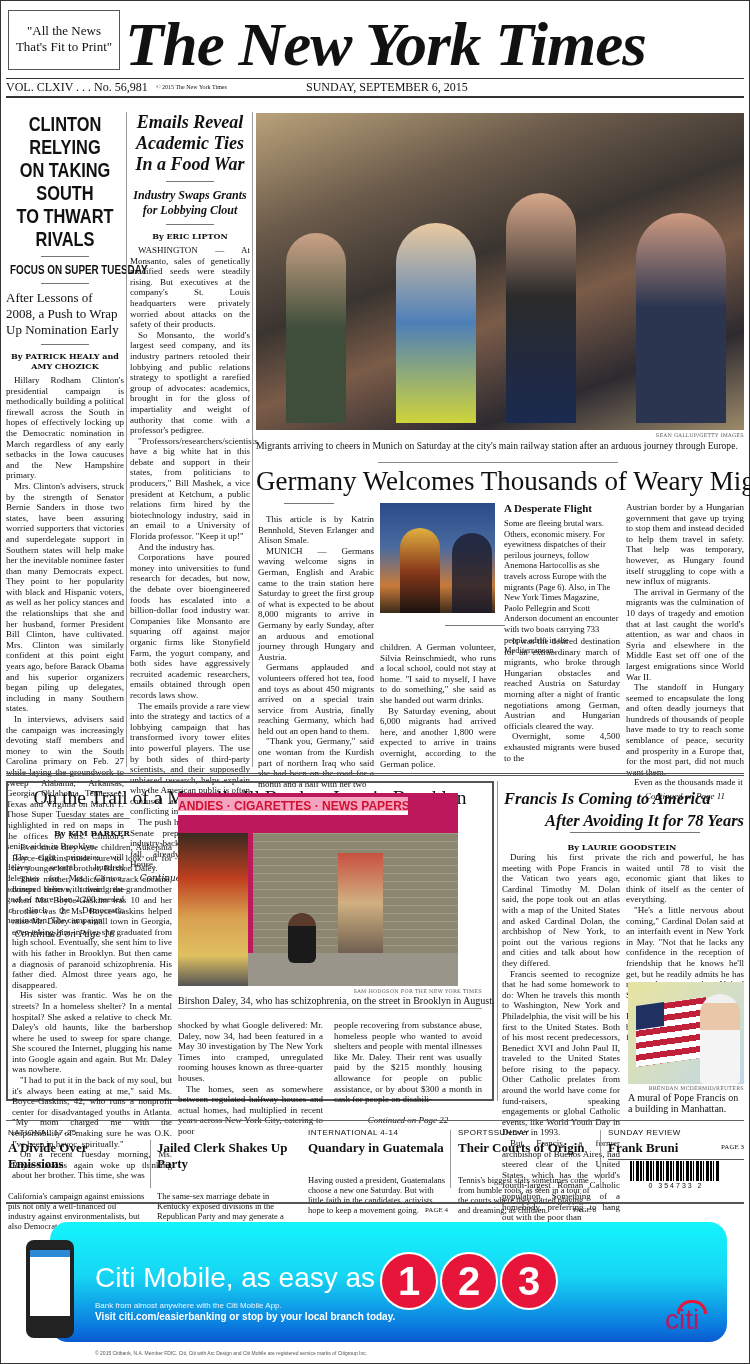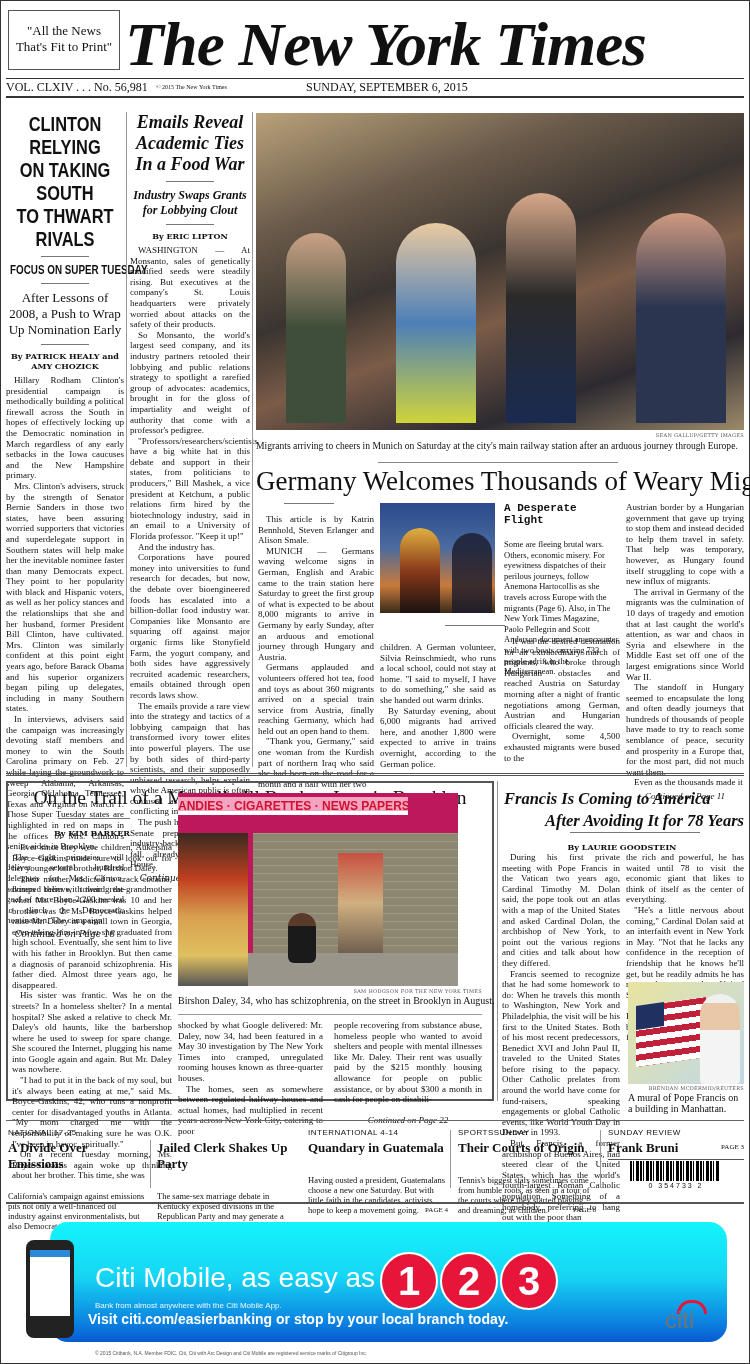--- a/index.html
+++ b/index.html
@@ -51,21 +51,21 @@
 
 <div class="abs" style="left:6px;top:112px;width:118px">
   <div class="h-clinton" style="width:150px;margin-left:-16px">
     <div>CLINTON RELYING</div>
     <div>ON TAKING SOUTH</div>
     <div>TO THWART RIVALS</div>
   </div>
   <div class="shortrule" style="width:48px"></div>
   <div style="font-family:'Liberation Sans',sans-serif;font-weight:bold;font-size:12px;text-align:center;transform:scaleX(.82);white-space:nowrap;margin-left:-8px;width:134px">FOCUS ON SUPER TUESDAY</div>
   <div class="shortrule" style="width:48px"></div>
-  <div style="font-family:'Liberation Serif',serif;font-size:13px;line-height:16px;text-align:center">After Lessons of 2008, a Push to Wrap Up Nomination Early</div>
+  <div style="font-family:'Liberation Serif',serif;font-size:13px;line-height:16px;">After Lessons of 2008, a Push to Wrap Up Nomination Early</div>
   <div class="shortrule" style="width:48px"></div>
   <div class="byline">By PATRICK HEALY and AMY CHOZICK</div>
   <div class="col">
     <p>Hillary Rodham Clinton's presidential campaign is methodically building a political firewall across the South in hopes of effectively locking up the Democratic nomination in March regardless of any early setbacks in the Iowa caucuses and the New Hampshire primary.</p>
     <p>Mrs. Clinton's advisers, struck by the strength of Senator Bernie Sanders in those two states, have been assuring worried supporters that victories and superdelegate support in Southern states will help make her the inevitable nominee faster than many Democrats expect. They point to her popularity with black and Hispanic voters, as well as her policy stances and the relationships that she and her husband, former President Bill Clinton, have cultivated. Mrs. Clinton was similarly confident at this point eight years ago, before Barack Obama and his superior organizers began piling up delegates, including in many Southern states.</p>
     <p>In interviews, advisers said the campaign was increasingly devoting staff members and money to win the South Carolina primary on Feb. 27 while laying the groundwork to sweep Alabama, Arkansas, Georgia, Oklahoma, Tennessee, Texas and Virginia on March 1. Those Super Tuesday states are highlighted in red on maps in the offices of Mrs. Clinton's senior aides in Brooklyn.</p>
     <p>The eight primaries will deliver several hundred delegates for Mrs. Clinton, advisers believe, toward the goal of more than 2,200 needed to clinch the Democratic nomination. The campaign</p>
   </div>
   <div class="cont">Continued on Page 18</div>
 </div>
@@ -98,34 +98,34 @@
 </div>
 <div class="abs credit" style="left:256px;top:432px;width:488px">SEAN GALLUP/GETTY IMAGES</div>
 <div class="abs caption" style="left:256px;top:440px;width:488px;font-size:9.6px;white-space:nowrap">Migrants arriving to cheers in Munich on Saturday at the city's main railway station after an arduous journey through Europe.</div>
 <div class="abs rule" style="left:378px;top:462px;width:240px;border-color:#888"></div>
 
 <div class="abs h-germany" style="left:256px;top:466px;width:488px">Germany Welcomes Thousands of Weary Migrants</div>
 <div class="abs rule" style="left:284px;top:503px;width:50px;border-color:#777"></div>
 <div class="abs col" style="left:258px;top:514px;width:116px">
   <p style="">This article is by Katrin Bennhold, Steven Erlanger and Alison Smale.</p>
   <p>MUNICH — Germans waving welcome signs in German, English and Arabic came to the train station here Saturday to greet the first group of what is expected to be about 8,000 migrants to arrive in Germany by early Sunday, after an arduous and emotional journey through Hungary and Austria.</p>
-  <p>Germans applauded and volunteers offered hot tea, food and toys as about 360 migrants arrived on a special train service from Austria, finally reaching Germany, which had held out an open hand to them.</p>
+  <p>Germans applauded and volunteers offered hot tea, food and toys as about 450 migrants arrived on a special train service from Austria, finally reaching Germany, which had held out an open hand to them.</p>
   <p>"Thank you, Germany," said one woman from the Kurdish part of northern Iraq who said she had been on the road for a month and a half with her two</p>
 </div>
 <div class="abs photo" style="left:380px;top:503px;width:115px;height:110px;background:linear-gradient(180deg,#2a4a8a 0%,#4a6aa0 40%,#c87a3a 75%,#3a2a1a 100%)">
   <div style="position:absolute;left:20px;top:25px;width:40px;height:85px;border-radius:20px 20px 0 0;background:linear-gradient(#e0b040,#8a3a1a 50%,#1a1210)"></div>
   <div style="position:absolute;left:72px;top:30px;width:40px;height:80px;border-radius:20px 20px 0 0;background:#1a1a2a;opacity:.8"></div>
 </div>
 <div class="abs rule" style="left:445px;top:625px;width:60px;border-color:#777"></div>
 <div class="abs col" style="left:380px;top:642px;width:116px">
   <p style="text-indent:0">children. A German volunteer, Silvia Reinschmiedt, who runs a local school, could not stay at home. "I said to myself, I have to do something," she said as she handed out warm drinks.</p>
   <p>By Saturday evening, about 6,000 migrants had arrived here, and another 1,800 were expected to arrive in trains overnight, according to the German police.</p>
 </div>
 <div class="abs" style="left:504px;top:502px;width:116px">
-  <div style="font-family:Liberation Mono, monospace;font-weight:bold;font-size:11px;margin-bottom:13px">A Desperate Flight</div>
+  <div style="font-family:Liberation Serif, serif;font-weight:bold;font-size:11px;margin-bottom:4px">A Desperate Flight</div>
   <div class="col" style="text-align:left;font-size:8.5px;line-height:10.6px">Some are fleeing brutal wars. Others, economic misery. For eyewitness dispatches of their perilous journeys, follow Anemona Hartocollis as she travels across Europe with the migrants (Page 6). Also, in The New York Times Magazine, Paolo Pellegrin and Scott Anderson document an encounter with two boats carrying 733 people adrift in the Mediterranean.</div>
 </div>
 <div class="abs col" style="left:504px;top:636px;width:116px">
   <p>It was the desired destination for an extraordinary march of migrants, who broke through Hungarian obstacles and reached Austria on Saturday morning after a night of frantic negotiations among German, Austrian and Hungarian officials cleared the way.</p>
   <p>Overnight, some 4,500 exhausted migrants were bused to the</p>
 </div>
 <div class="abs col" style="left:626px;top:502px;width:118px">
   <p style="text-indent:0">Austrian border by a Hungarian government that gave up trying to stop them and instead decided to help them travel in safety. That help was temporary, however, as Hungary found itself struggling to cope with a new influx of migrants.</p>
   <p>The arrival in Germany of the migrants was the culmination of 10 days of tragedy and emotion that at last caught the world's attention, as war and chaos in Syria and elsewhere in the Middle East set off one of the largest emigrations since World War II.</p>
   <p>The standoff in Hungary seemed to encapsulate the long and often deadly journeys that hundreds of thousands of people have made to try to reach some semblance of peace, security and prosperity in a Europe that, for the most part, did not much want them.</p>
@@ -150,21 +150,21 @@
 </div>
 <div class="abs photo" style="left:178px;top:793px;width:280px;height:193px;background:#be185d">
   <div style="position:absolute;left:0;top:4px;width:230px;height:18px;background:#f4a4c0;color:#d01030;font-family:'Liberation Sans',sans-serif;font-weight:bold;font-size:12px;line-height:18px;white-space:nowrap;overflow:hidden;border-bottom:4px solid #fff">ANDIES · CIGARETTES · NEWS PAPERS</div>
   <div style="position:absolute;left:0;top:40px;width:70px;height:153px;background:linear-gradient(#3a2a20,#c04020 30%,#d8a050 55%,#e0c060 80%,#555 100%)"></div>
   <div style="position:absolute;left:75px;top:40px;width:229px;height:120px;background:repeating-linear-gradient(0deg,#8d8670 0 7px,#a09a85 7px 8px)"></div>
   <div style="position:absolute;left:160px;top:60px;width:45px;height:100px;background:linear-gradient(#c85040,#d0b080 50%,#706050)"></div>
   <div style="position:absolute;left:70px;top:160px;width:234px;height:33px;background:#9a958a"></div>
   <div style="position:absolute;left:110px;top:120px;width:28px;height:50px;border-radius:14px 14px 6px 6px;background:linear-gradient(#5a3a2a 0 25%,#1a1a1a 25%)"></div>
 </div>
 <div class="abs credit" style="left:178px;top:988px;width:304px">SAM HODGSON FOR THE NEW YORK TIMES</div>
-<div class="abs caption" style="left:178px;top:995px;width:304px;font-size:10px;white-space:nowrap;border-bottom:1px solid #999;padding-bottom:8px">Birshon Daley, 34, who has schizophrenia, on the street in Brooklyn in August.</div>
+<div class="abs caption" style="left:178px;top:995px;width:304px;font-size:10px;white-space:nowrap;border-bottom:1px solid #999;padding-bottom:2px">Birshon Daley, 34, who has schizophrenia, on the street in Brooklyn in August.</div>
 <div class="abs col" style="left:178px;top:1020px;width:145px">
   <p style="text-indent:0">shocked by what Google delivered: Mr. Daley, now 34, had been featured in a May 30 investigation by The New York Times into cramped, unregulated rooming houses known as three-quarter houses.</p>
   <p>The homes, seen as somewhere between regulated halfway houses and actual homes, had multiplied in recent years across New York City, catering to poor</p>
 </div>
 <div class="abs col" style="left:334px;top:1020px;width:148px">
   <p style="text-indent:0">people recovering from substance abuse, homeless people who wanted to avoid shelters and people with mental illnesses like Mr. Daley. Their rent was usually paid by the $215 monthly housing allowance for people on public assistance, or by about $300 a month in cash for people on disabili-</p>
   <div class="cont" style="margin-top:10px">Continued on Page 22</div>
 </div>
 
 <div class="abs vline" style="left:497px;top:781px;height:320px"></div>
@@ -233,18 +233,18 @@
 </div>
 <div class="abs" style="left:95px;top:1262px;font-family:'Liberation Sans',sans-serif;font-size:28px;color:#fff;white-space:nowrap">
   <span>Citi Mobile, as easy as</span>
 </div>
 <div class="abs" style="left:380px;top:1252px;display:flex;gap:2px">
   <div class="circle">1</div>
   <div class="circle">2</div>
   <div class="circle">3</div>
 </div>
 <div class="abs" style="left:95px;top:1301px;font-family:'Liberation Sans',sans-serif;font-size:8px;color:#e8f8ff">Bank from almost anywhere with the Citi Mobile App.</div>
-<div class="abs" style="left:88px;top:1311px;font-family:'Liberation Sans',sans-serif;font-size:14px;font-weight:bold;color:#fff">Visit citi.com/easierbanking or stop by your local branch today.</div>
+<div class="abs" style="left:95px;top:1311px;font-family:'Liberation Sans',sans-serif;font-size:10px;font-weight:bold;color:#fff">Visit citi.com/easierbanking or stop by your local branch today.</div>
 <div class="abs" style="left:665px;top:1300px;width:55px;height:36px">
   <div style="position:absolute;left:12px;top:0;width:30px;height:14px;border:3px solid #e8153a;border-bottom:none;border-radius:15px 15px 0 0"></div>
-  <div style="position:absolute;left:0;top:4px;font-family:'Liberation Sans',sans-serif;font-size:24px;color:#737373;line-height:32px">citi</div>
+  <div style="position:absolute;left:0;top:4px;font-family:'Liberation Sans',sans-serif;font-size:28px;color:#be185d;line-height:32px">citi</div>
 </div>
 <div class="abs" style="left:95px;top:1350px;font-family:'Liberation Sans',sans-serif;font-size:5px;color:#555;white-space:nowrap">© 2015 Citibank, N.A. Member FDIC. Citi, Citi with Arc Design and Citi Mobile are registered service marks of Citigroup Inc.</div>
 
 </body></html>

